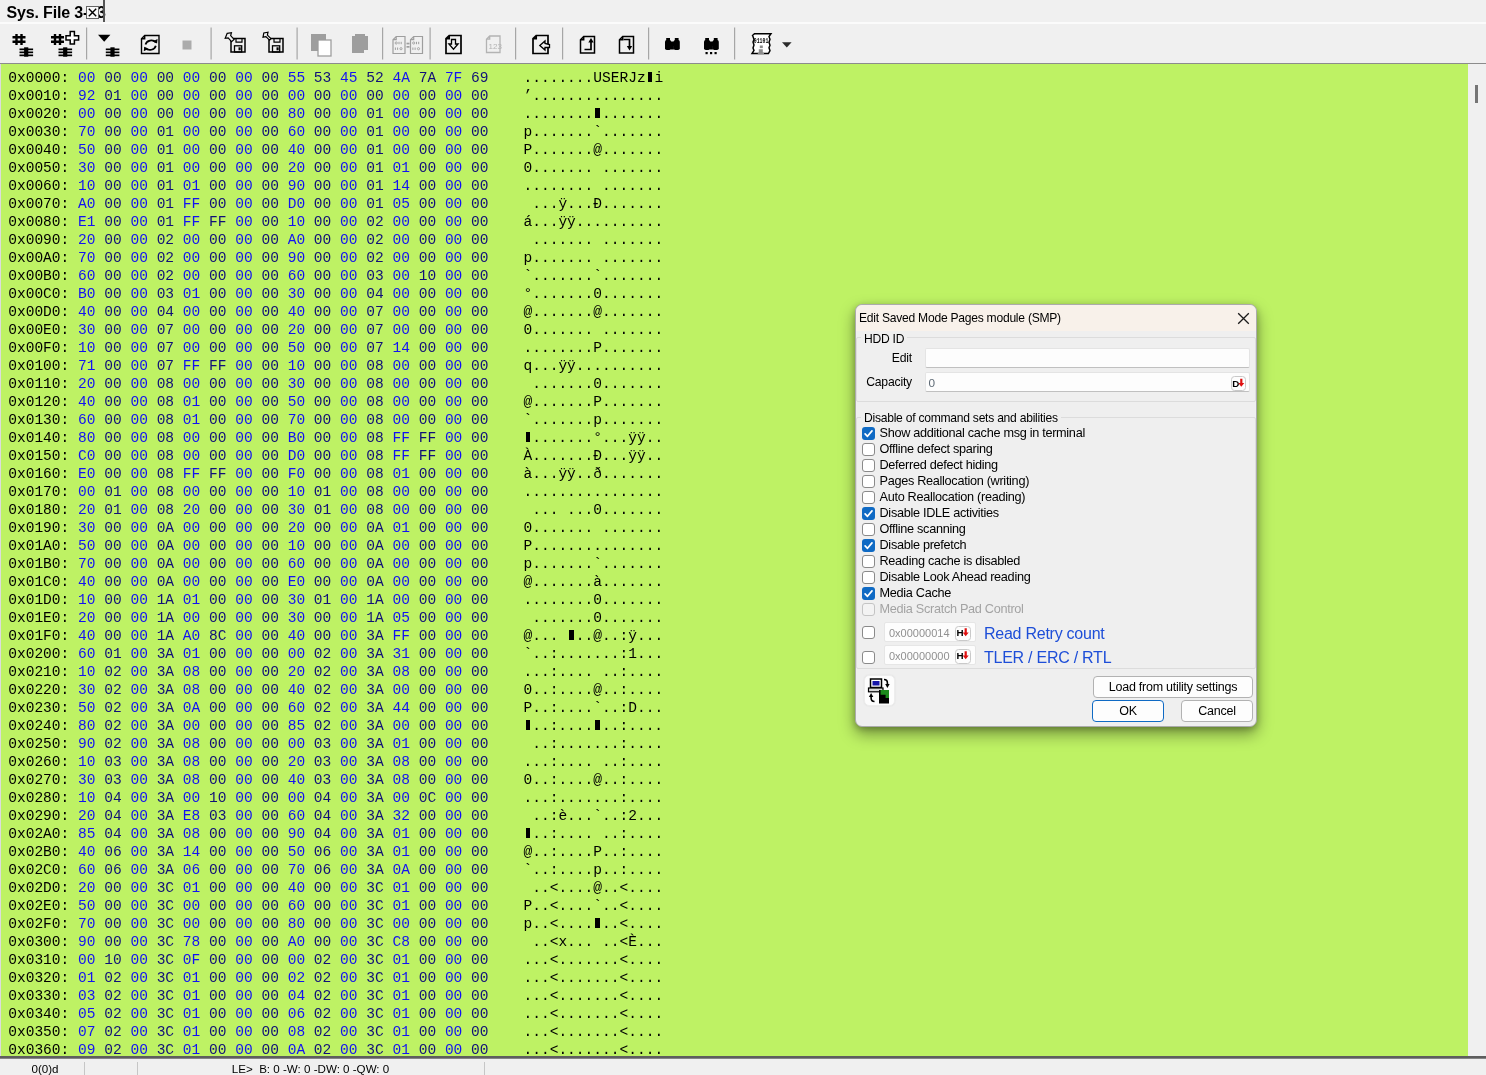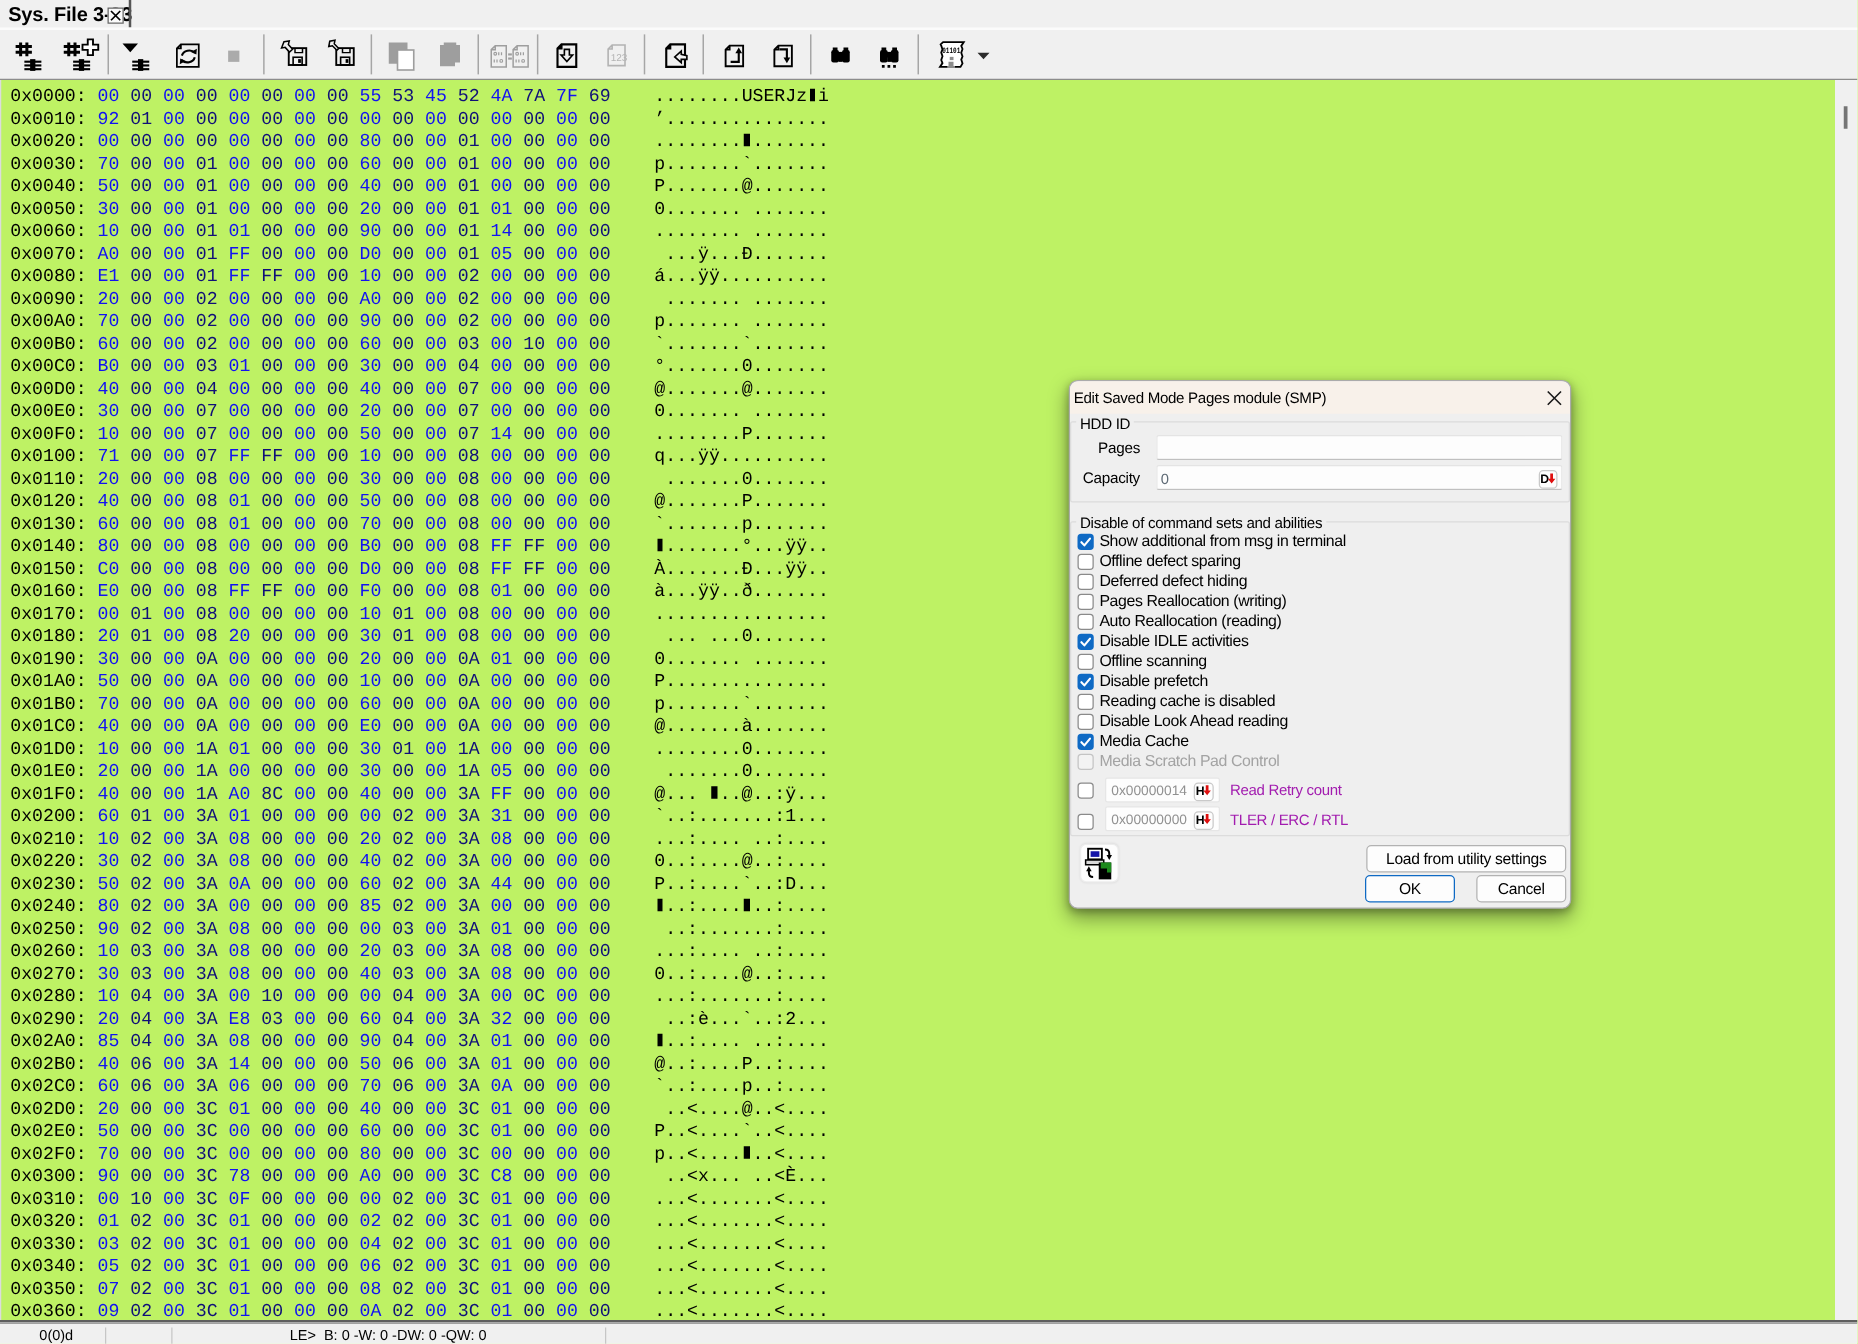--- a/index.html
+++ b/index.html
@@ -29,21 +29,21 @@
 #zero{position:absolute;left:2.5px;top:3px;color:#5F6B76;font-size:11.8px}
 .sqbtn{position:absolute;background:#FDFDFD;border:1px solid #C9C9C9;border-radius:3.5px;overflow:hidden}
 .sqbtn svg{position:absolute;left:-1px;top:-1.5px}
 .cb{position:absolute;left:6px;width:13px;height:13px;background:#fff;border:1px solid #8A8A8A;border-radius:3px}
 .cb.on{background:#0F6AC4;border:none}
 .cb.dis{background:#F3F3F3;border-color:#C4C4C4}
 .cb svg{position:absolute;left:0;top:0}
 .cl{position:absolute;left:23.5px;font-size:12.7px;letter-spacing:-0.3px;color:#000;line-height:15px}
 .cl.gray{color:#A3A3A3}
 .hexinp{position:absolute;left:28px;width:92px;height:20px;background:#FDFDFD;border:1px solid #E6E6E6;border-radius:2px;font-size:11px;color:#909090;padding:3.5px 0 0 4px}
-.hlab{position:absolute;left:128px;font-size:12px;letter-spacing:-0.25px;color:#a21caf}
+.hlab{position:absolute;left:128px;font-size:16px;letter-spacing:-0.25px;color:#1d4ed8}
 #pcbtn{position:absolute;left:8px;top:370px;width:31px;height:31px;background:#FDFDFD;border:1px solid #EDEDED;border-radius:5px;box-shadow:0 0 2px rgba(0,0,0,.08)}
 #pcbtn svg{position:absolute;left:1px;top:1px}
 .btn{position:absolute;background:#FDFDFD;border:1px solid #B2B2B2;border-radius:4px;font-size:12.5px;letter-spacing:-0.25px;color:#000;display:flex;align-items:center;justify-content:center}
 #okbtn{border:1.6px solid #0F6AC4}
 </style></head>
 <body>
 <div id="top">
  <span id="tabtext">Sys. File 3-93</span>
  <span id="tabx">
       <svg width="9" height="9" viewBox="0 0 9 9">
@@ -163,40 +163,40 @@
 
 <div id="dlg">
  <div id="dtitle">
       <span id="dtext">Edit Saved Mode Pages module (SMP)</span>
   <svg id="dx" width="13" height="13" viewBox="0 0 13 13">
         <path d="M1.2,1.2 L11.8,11.8 M11.8,1.2 L1.2,11.8" stroke="#1b1b1b" stroke-width="1.3"></path>
       </svg>
  </div>
  <div class="grp" style="top:32px;height:65px"></div>
  <span class="glab" style="left:5px;top:26.5px">HDD ID</span>
- <div class="lab" style="left:20px;top:46px;width:36px;text-align:right">Pages</div>
+ <div class="lab" style="left:20px;top:46px;width:36px;text-align:right">Edit</div>
  <div class="lab" style="left:10px;top:70px;width:46px;text-align:right">Capacity</div>
  <input class="inp" style="left: 69px; top: 43px; width: 325px; height: 20px;" value="">
  <div class="inp" style="left:69px;top:67px;width:325px;height:20px">
       <span id="zero">0</span>
    <span class="sqbtn" style="right:3px;top:2.5px;width:15px;height:15px">
         <svg width="15" height="16" viewBox="0 0 15 16">
           <text x="1.2" y="11.8" font-family="Liberation Sans" font-size="9.8" font-weight="bold" fill="#000">D</text>
           <path d="M9.2,3.8 h2.2 v4.2 h1.9 l-3,3.8 -3,-3.8 h1.9 z" fill="#DF1010"></path>
         </svg>
       </span>
  </div>
  <div class="grp" style="top:111.5px;height:252.5px"></div>
  <span class="glab" style="left:5px;top:106px">Disable of command sets and abilities</span>
  <div class="cb on" style="top:121.7px">
       <svg width="13" height="13" viewBox="0 0 13 13">
         <path d="M3.1,6.8 l2.4,2.5 L10,3.9" stroke="#fff" stroke-width="1.7" fill="none" stroke-linecap="round" stroke-linejoin="round"></path>
       </svg>
     </div>
-    <div class="cl" style="top:120.5px">Show additional from msg in terminal</div>
+    <div class="cl" style="top:120.5px">Show additional cache msg in terminal</div>
 <div class="cb" style="top:137.8px"></div>
     <div class="cl" style="top:136.6px">Offline defect sparing</div>
 <div class="cb" style="top:153.8px"></div>
     <div class="cl" style="top:152.6px">Deferred defect hiding</div>
 <div class="cb" style="top:169.9px"></div>
     <div class="cl" style="top:168.7px">Pages Reallocation (writing)</div>
 <div class="cb" style="top:185.9px"></div>
     <div class="cl" style="top:184.7px">Auto Reallocation (reading)</div>
 <div class="cb on" style="top:201.9px">
       <svg width="13" height="13" viewBox="0 0 13 13">

